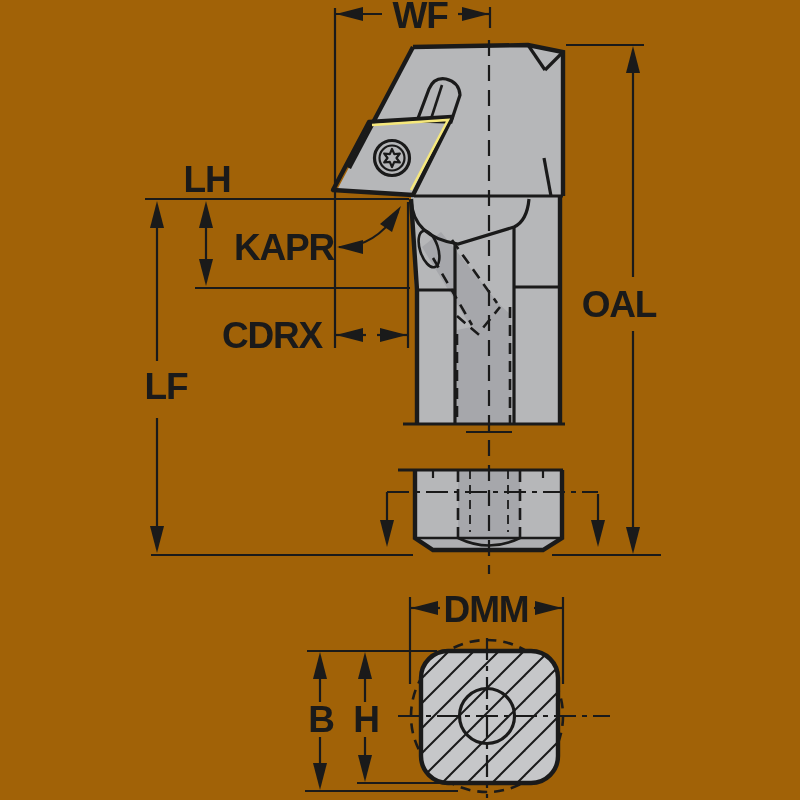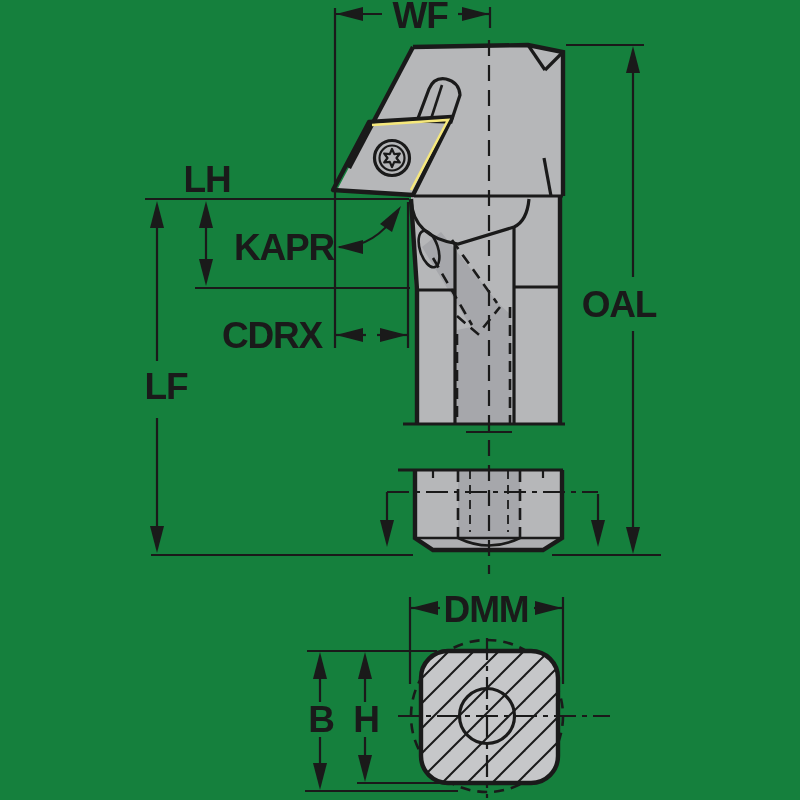--- a/index.html
+++ b/index.html
@@ -1,16 +1,16 @@
 <!DOCTYPE html>
 <html><head>
 <meta charset="utf-8">
 <style>
   html,body{margin:0;padding:0;background:#fff;}
-  #stage{position:relative;width:800px;height:800px;background:#15803d;overflow:hidden;}
+  #stage{position:relative;width:800px;height:800px;background:#a16207;overflow:hidden;}
   svg{display:block;}
   .ln{stroke:#1a1a1a;fill:none;stroke-linecap:butt;}
   .w2{stroke-width:2.2px;}
   .w25{stroke-width:2.6px;}
   .w3{stroke-width:3.2px;}
   .w4{stroke-width:4.4px;}
   .ah{fill:#1a1a1a;stroke:none;}
   .cdash{stroke-dasharray:16 9;}
   .ddot{stroke-dasharray:22 6 5 6;}
   .circdash{stroke-dasharray:10 7;}

